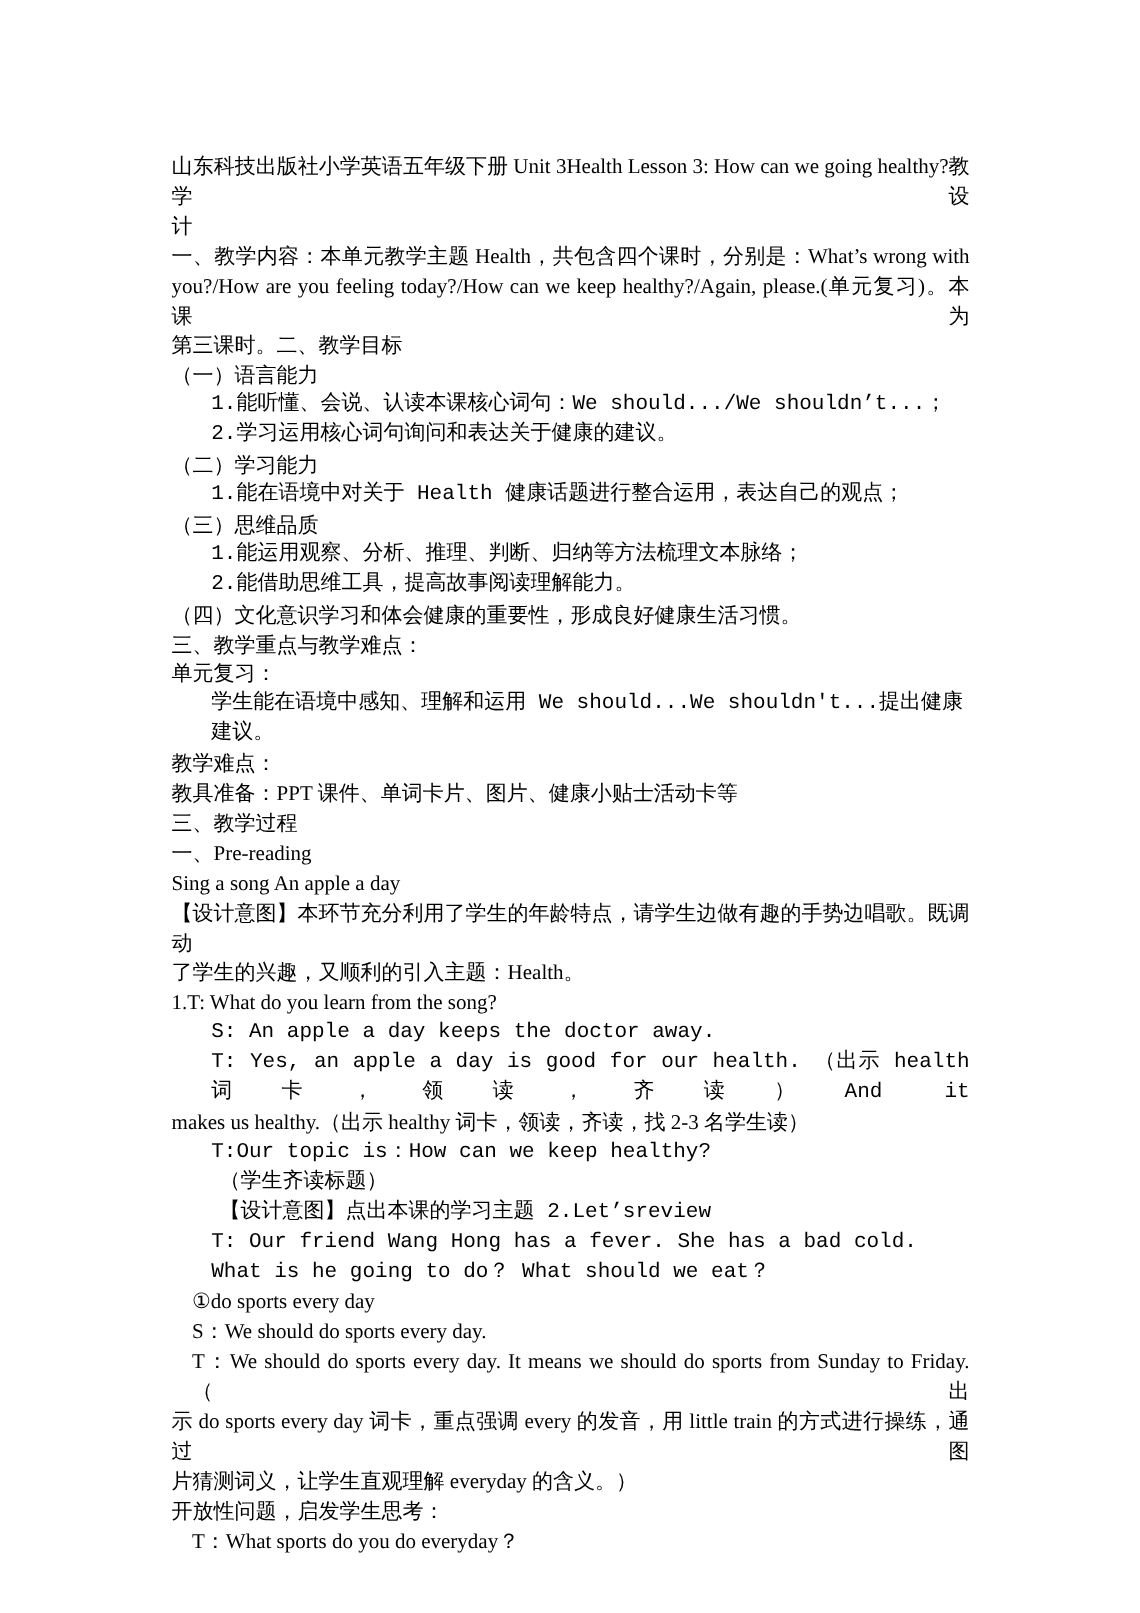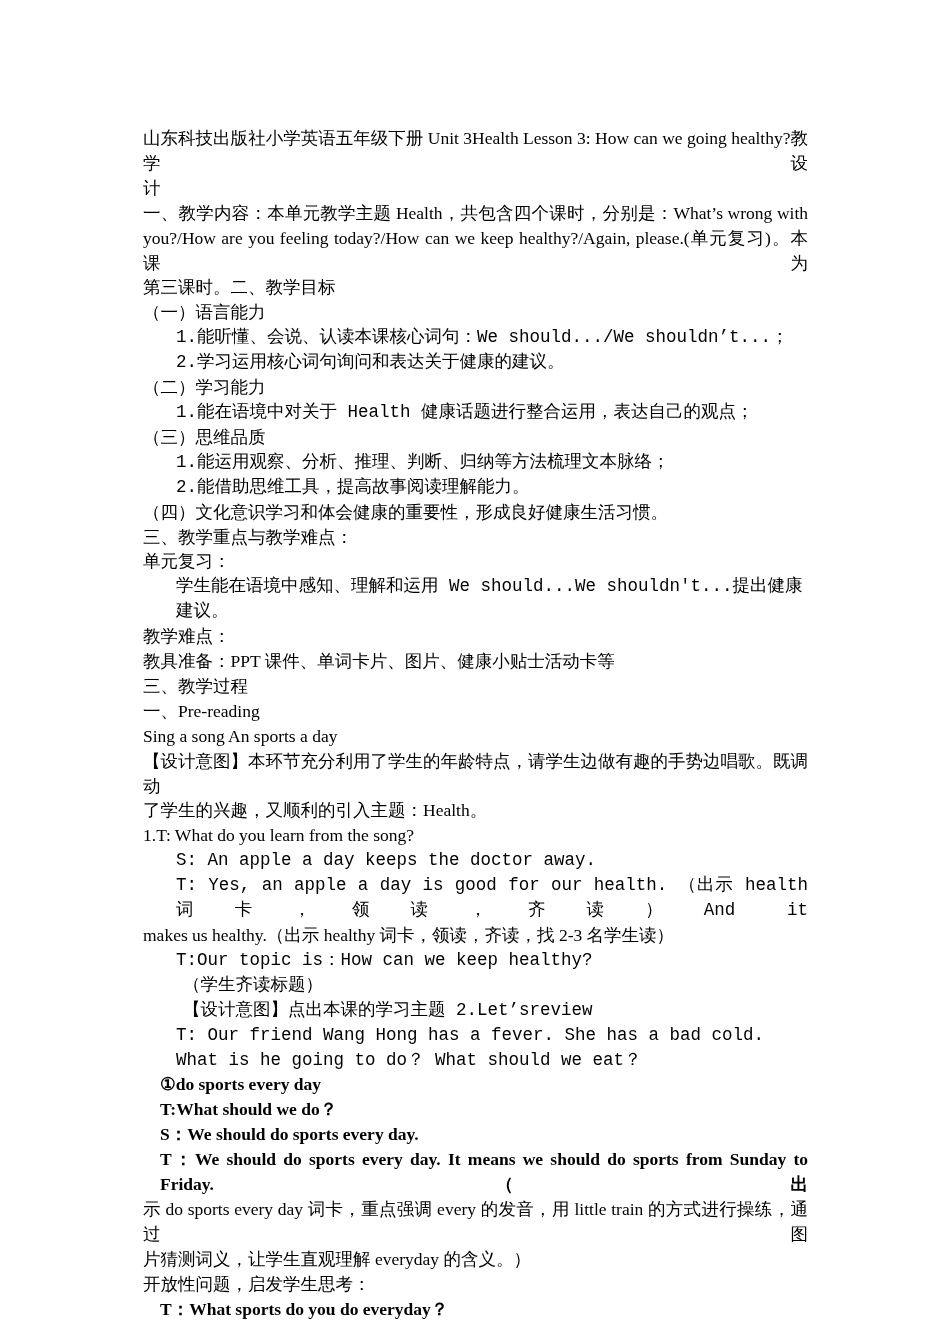--- a/index.html
+++ b/index.html
@@ -21,21 +21,21 @@
     width: 665px;
     font-family: "Liberation Serif", "DejaVu Serif", serif;
     font-size: 17.5px;
     line-height: 24.9px;
     color: #000000;
   }
   .line {
     white-space: pre-wrap;
     text-align: left;
   }
-  .ind-1 { padding-left: 17px; font-weight: bold; }
+  .ind-1 { padding-left: 17px; }
   .ind-2 { padding-left: 33px; font-family: Liberation Mono, monospace; }
   .ind-3 { padding-left: 40px; font-family: Liberation Mono, monospace; }
   .just  { text-align: justify; text-align-last: justify; }
 </style>
 </head>
 <body>
 
 <div class="page">
   <div class="textblock" id="textblock">
       <div class="line ind-0 just">山东科技出版社小学英语五年级下册 Unit 3Health Lesson 3: How can we going healthy?教学设</div>
@@ -52,34 +52,33 @@
       <div class="line ind-2">1.能运用观察、分析、推理、判断、归纳等方法梳理文本脉络；</div>
       <div class="line ind-2">2.能借助思维工具，提高故事阅读理解能力。</div>
       <div class="line ind-0">（四）文化意识学习和体会健康的重要性，形成良好健康生活习惯。</div>
       <div class="line ind-0">三、教学重点与教学难点：</div>
       <div class="line ind-0">单元复习：</div>
       <div class="line ind-2">学生能在语境中感知、理解和运用 We should...We shouldn't...提出健康建议。</div>
       <div class="line ind-0">教学难点：</div>
       <div class="line ind-0">教具准备：PPT 课件、单词卡片、图片、健康小贴士活动卡等</div>
       <div class="line ind-0">三、教学过程</div>
       <div class="line ind-0">一、Pre-reading</div>
-      <div class="line ind-0">Sing a song An sports a day</div>
+      <div class="line ind-0">Sing a song An apple a day</div>
       <div class="line ind-0 just">【设计意图】本环节充分利用了学生的年龄特点，请学生边做有趣的手势边唱歌。既调动</div>
       <div class="line ind-0">了学生的兴趣，又顺利的引入主题：Health。</div>
       <div class="line ind-0">1.T: What do you learn from the song?</div>
       <div class="line ind-2">S: An apple a day keeps the doctor away.</div>
       <div class="line ind-2 just">T: Yes, an apple a day is good for our health. （出示 health 词卡，领读，齐读）And it</div>
       <div class="line ind-0">makes us healthy.（出示 healthy 词卡，领读，齐读，找 2-3 名学生读）</div>
       <div class="line ind-2">T:Our topic is：How can we keep healthy?</div>
       <div class="line ind-3">（学生齐读标题）</div>
       <div class="line ind-3">【设计意图】点出本课的学习主题 2.Let’sreview</div>
       <div class="line ind-2">T: Our friend Wang Hong has a fever. She has a bad cold.</div>
       <div class="line ind-2">What is he going to do？ What should we eat？</div>
       <div class="line ind-1">①do sports every day</div>
-      <div class="line ind-1">T:What should we do？</div>
       <div class="line ind-1">S：We should do sports every day.</div>
       <div class="line ind-1 just">T：We should do sports every day. It means we should do sports from Sunday to Friday. （出</div>
       <div class="line ind-0 just">示 do sports every day 词卡，重点强调 every 的发音，用 little train 的方式进行操练，通过图</div>
       <div class="line ind-0">片猜测词义，让学生直观理解 everyday 的含义。）</div>
       <div class="line ind-0">开放性问题，启发学生思考：</div>
       <div class="line ind-1">T：What sports do you do everyday？</div>
     </div>
 </div>
 
 </body></html>

